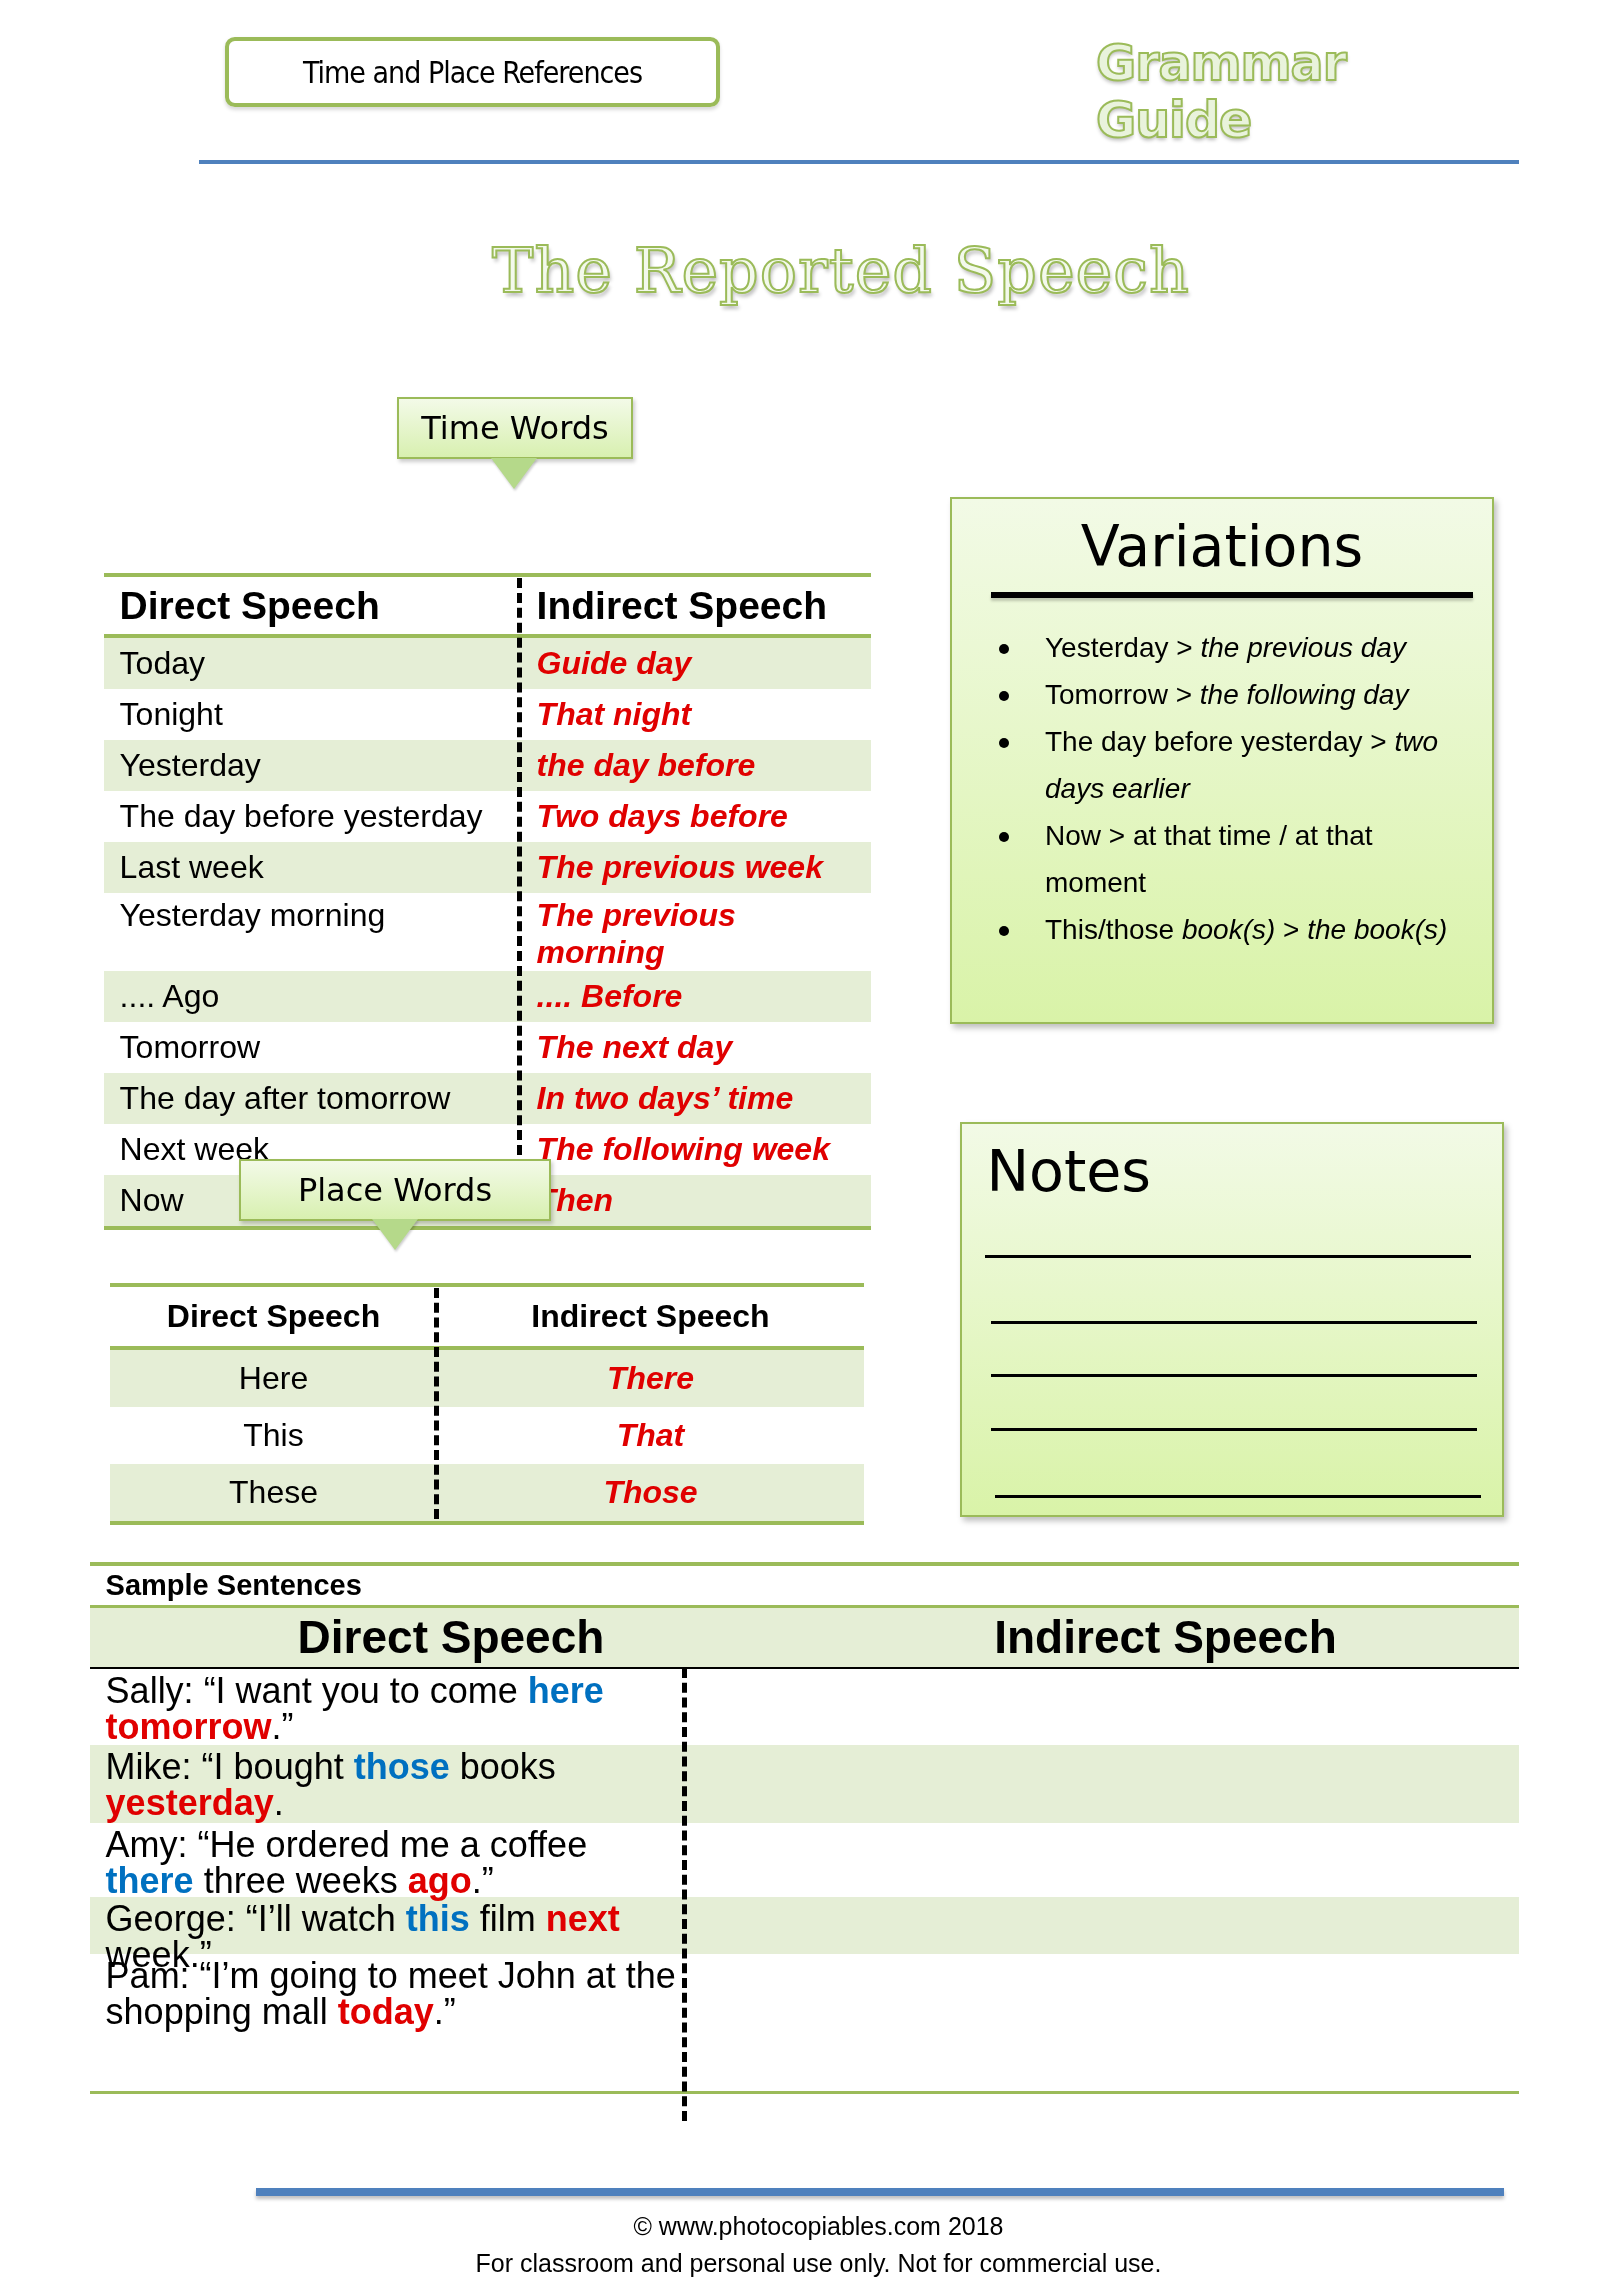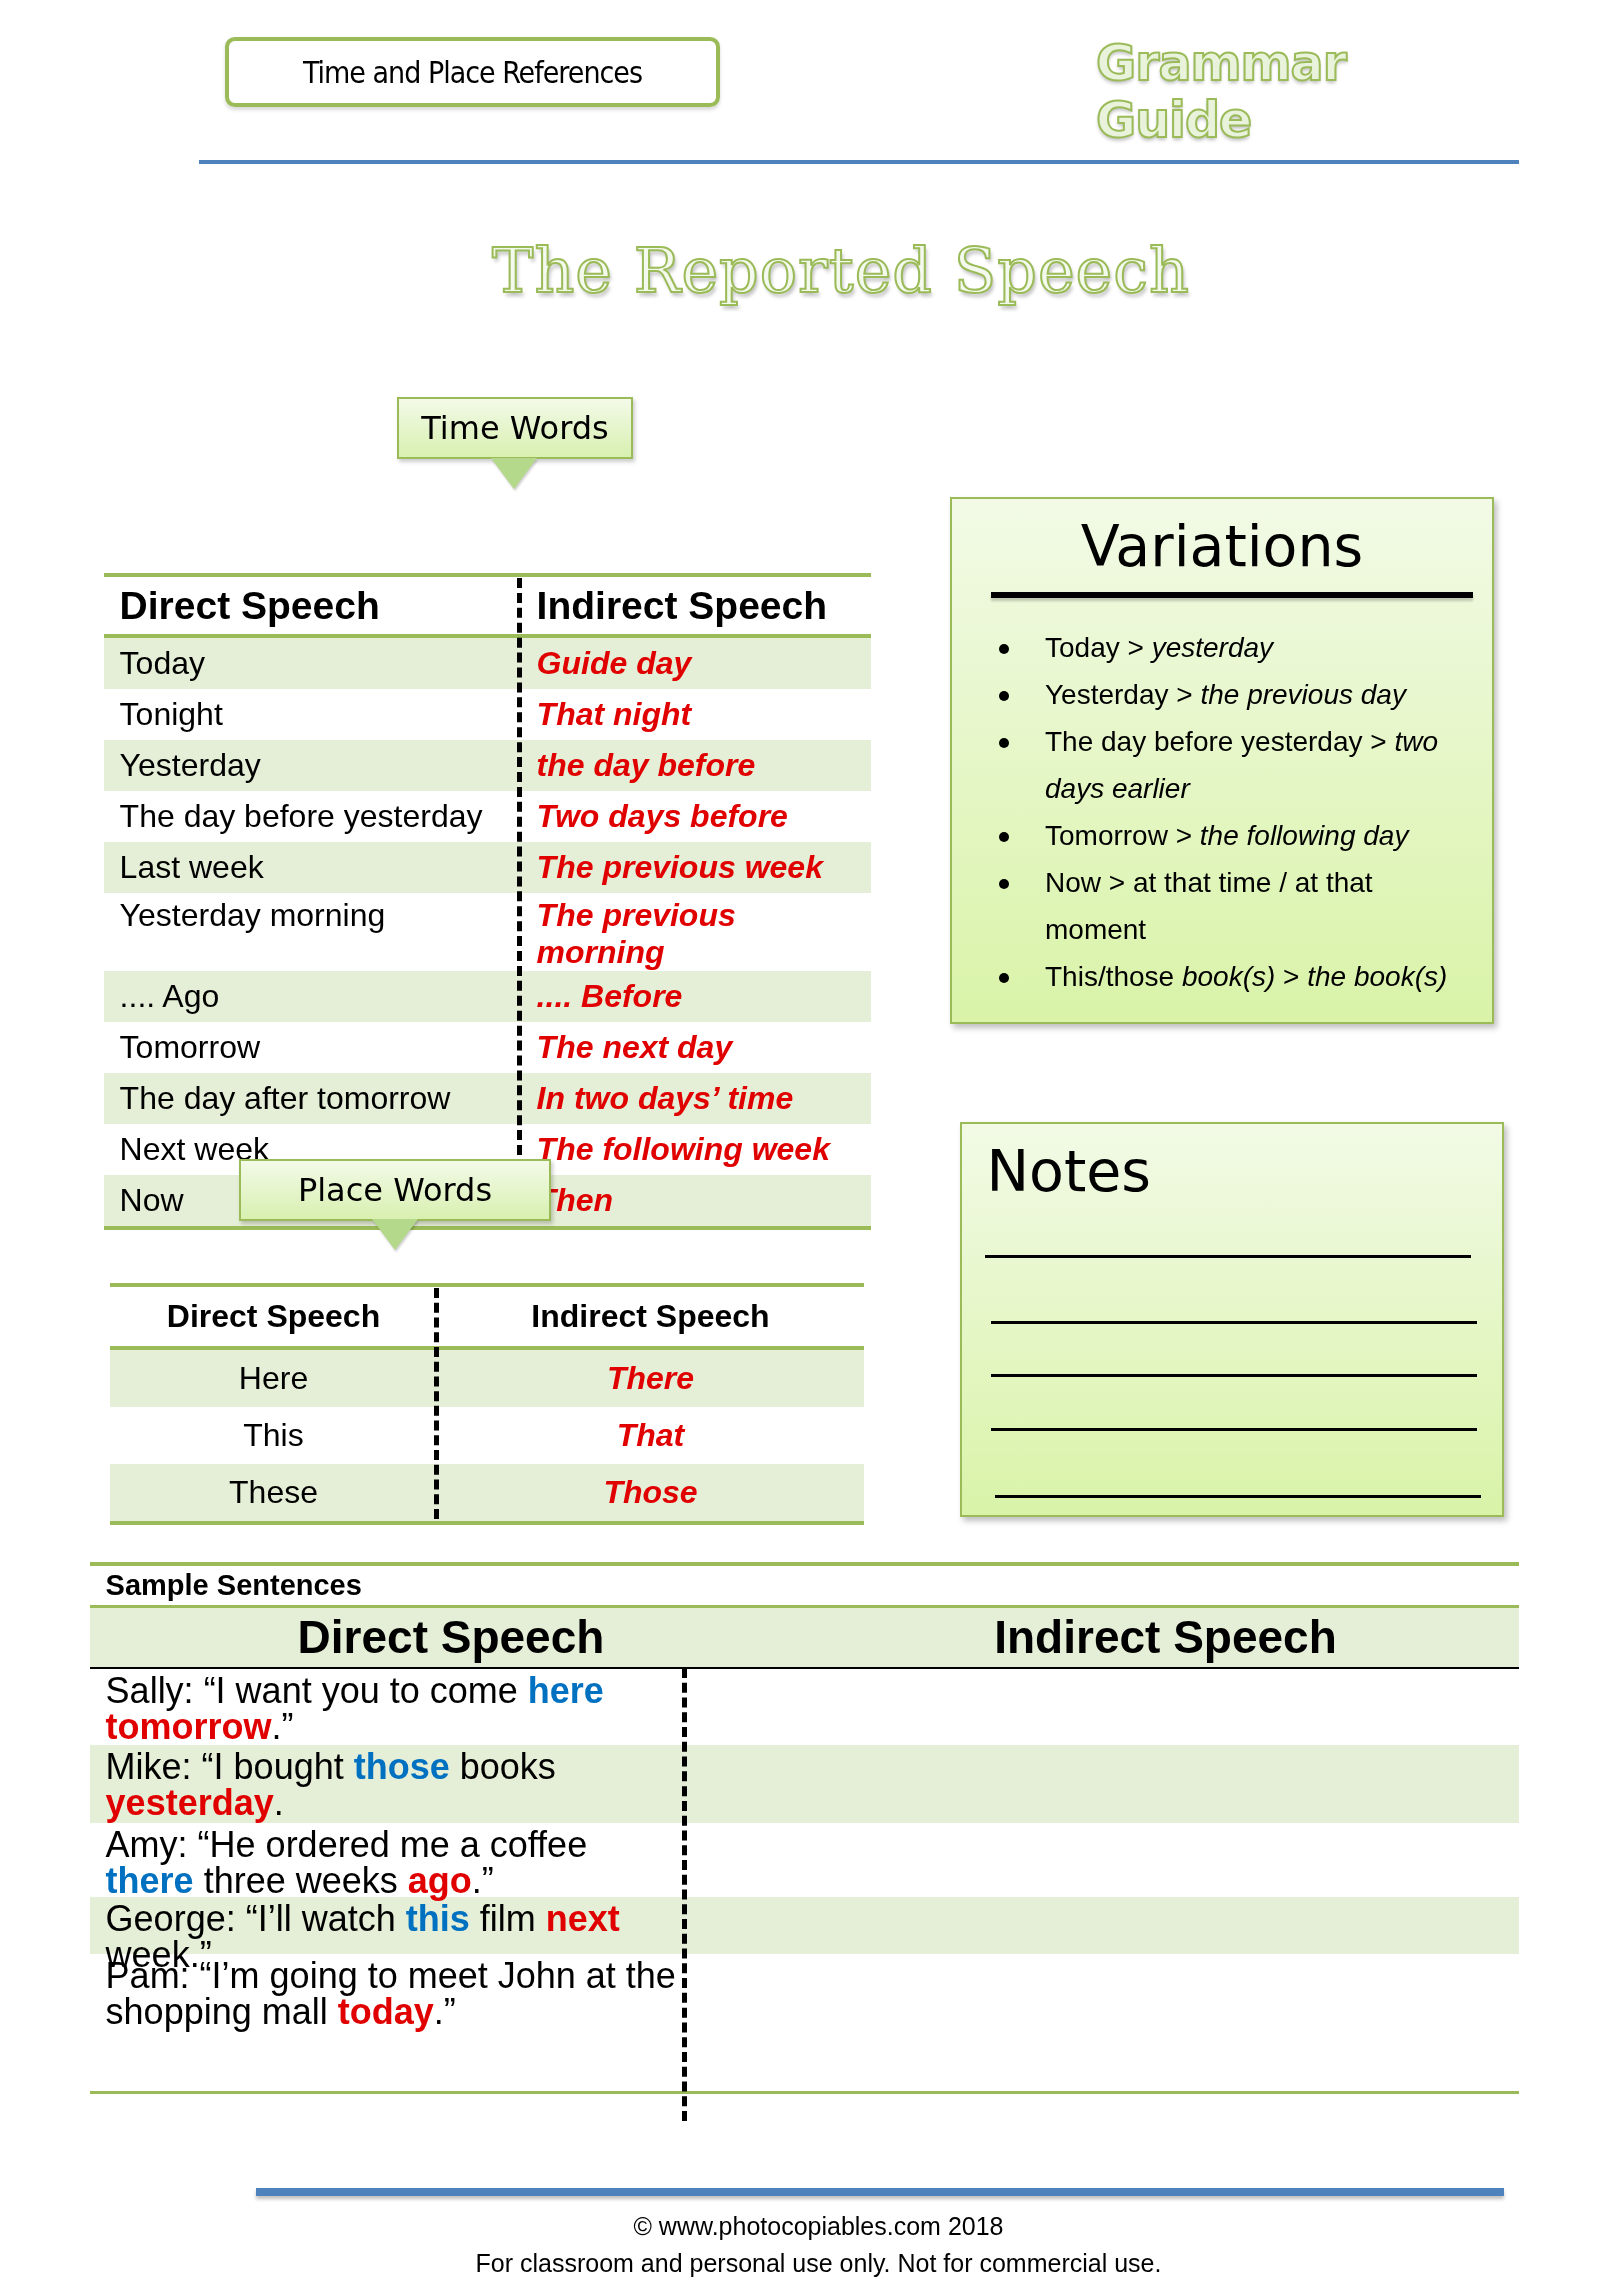--- a/index.html
+++ b/index.html
@@ -151,24 +151,23 @@
       <div class="c1">Now</div>
       <div class="c2">Then</div>
     </div>
   <div class="divider" style="left:413px; top:4.9px; height:577px;"></div>
 </div>
 
 <div class="abs var-box">
   <div class="var-title">Variations</div>
   <div class="var-rule"></div>
   <ul class="var-list">
-    <li><span class="dot"></span><span>Today &gt; </span><i>yesterday</i></li>
     <li><span class="dot"></span><span>Yesterday &gt; </span><i>the previous day</i></li>
+    <li><span class="dot"></span><span>Tomorrow &gt; </span><i>the following day</i></li>
     <li><span class="dot"></span><span>The day before yesterday &gt; </span><i>two days earlier</i></li>
-    <li><span class="dot"></span><span>Tomorrow &gt; </span><i>the following day</i></li>
     <li><span class="dot"></span><span>Now &gt; at that time / at that moment</span></li>
     <li><span class="dot"></span><span>This/those </span><i>book(s)</i><span> &gt; </span><i>the book(s)</i></li>
   </ul>
 </div>
 
 <div class="abs notes-box">
   <div class="notes-title">Notes</div>
   <div class="notes-line" style="left:23.4px; width:486px; top:131px;"></div>
   <div class="notes-line" style="left:29px; width:486px; top:197px;"></div>
   <div class="notes-line" style="left:29px; width:486px; top:250px;"></div>

